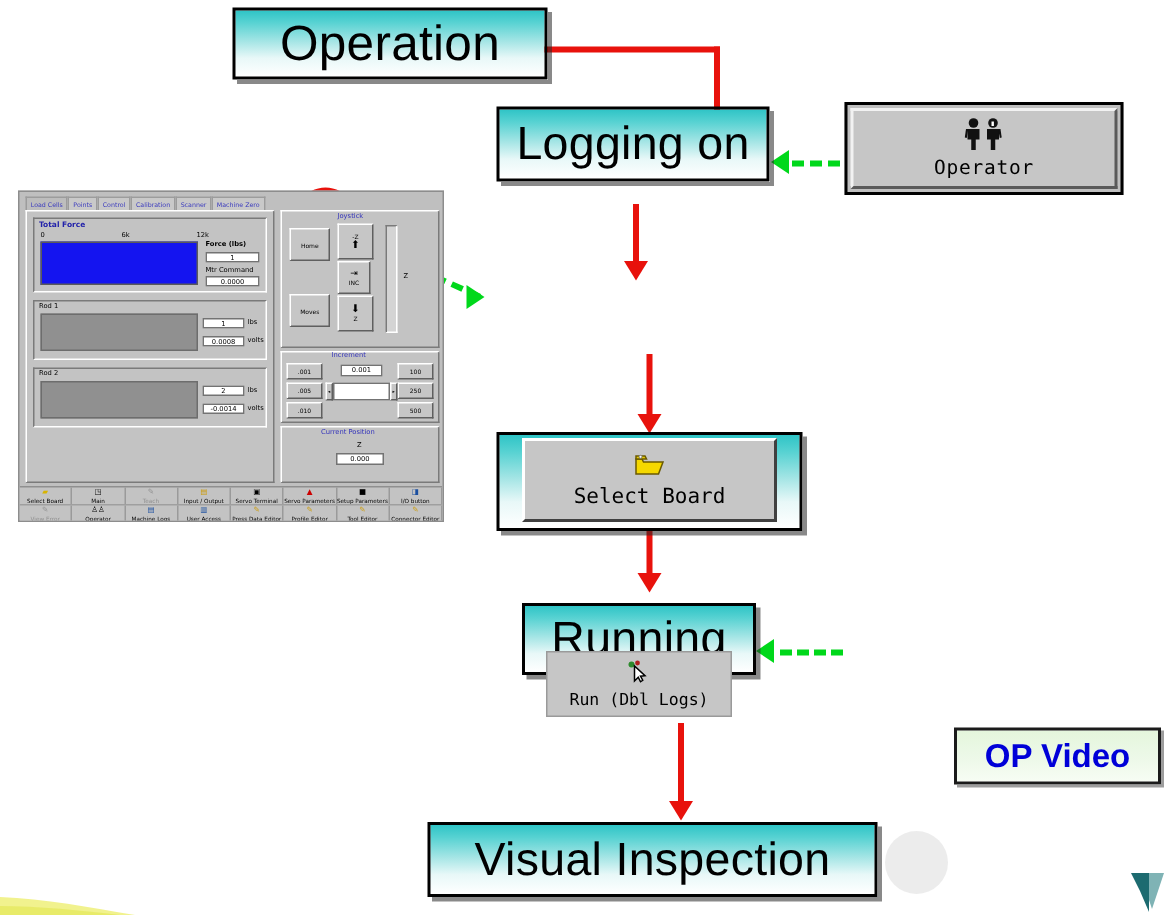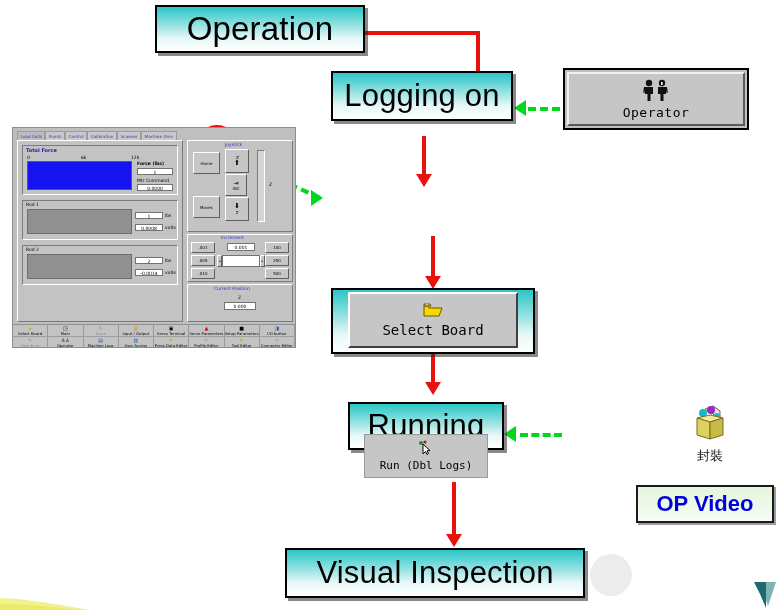--- a/index.html
+++ b/index.html
@@ -200,35 +200,20 @@
           <circle cx="21" cy="4" r="3.2" fill="#111"></circle>
           <path d="M17 8 h8 v7 h-2.5 v7 h-3 v-7 h-2.5 z" fill="#111"></path>
           <path d="M26 8 l-1.5 0 l1 6 l1.3 -.4 z" fill="#111"></path>
           <rect x="20" y="3" width="1.6" height="3" fill="#ffffff"></rect>
         </svg>
       </span>
       <span class="olabel">Operator</span>
     </div>
   </div>
 
-  <div id="attached-file-icon-wrap">
-    <span style="line-height:1;display:inline-block;">
-      <svg width="42" height="38" viewBox="0 0 42 38">
-        <path d="M16 5 L24 2 L31 7 L22 10 Z" fill="#ffffff" stroke="#6a6a6a" stroke-width="1"></path>
-        <path d="M24 2 L31 7 L31 14 L24 10 Z" fill="#e8e8e8" stroke="#6a6a6a" stroke-width="1"></path>
-        <circle cx="14" cy="9" r="4" fill="#19b7c9"></circle>
-        <circle cx="22" cy="6" r="4" fill="#9b2bbf"></circle>
-        <circle cx="28" cy="12" r="3" fill="#19b7c9"></circle>
-        <path d="M8 14 L21 11 L34 14 L21 18 Z" fill="#f3ea9b" stroke="#7a6d1f" stroke-width="1"></path>
-        <path d="M8 14 L8 31 L21 35 L21 18 Z" fill="#ddd15f" stroke="#7a6d1f" stroke-width="1"></path>
-        <path d="M34 14 L34 31 L21 35 L21 18 Z" fill="#c8bb45" stroke="#7a6d1f" stroke-width="1"></path>
-      </svg>
-    </span>
-    <span class="cname">封裝</span>
-  </div>
 
   <div id="op-video-box">
     <span class="opv">OP Video</span>
   </div>
 
   <div id="wm-logo"></div>
   <div id="corner-teal">
     <svg width="26" height="32" viewBox="0 0 26 32">
       <path d="M2 4 L14 4 L14 30 L8 16 Z" fill="#1d6b70"></path>
       <path d="M14 4 L24 4 L16 28 L14 22 Z" fill="#7fb3b5"></path>

